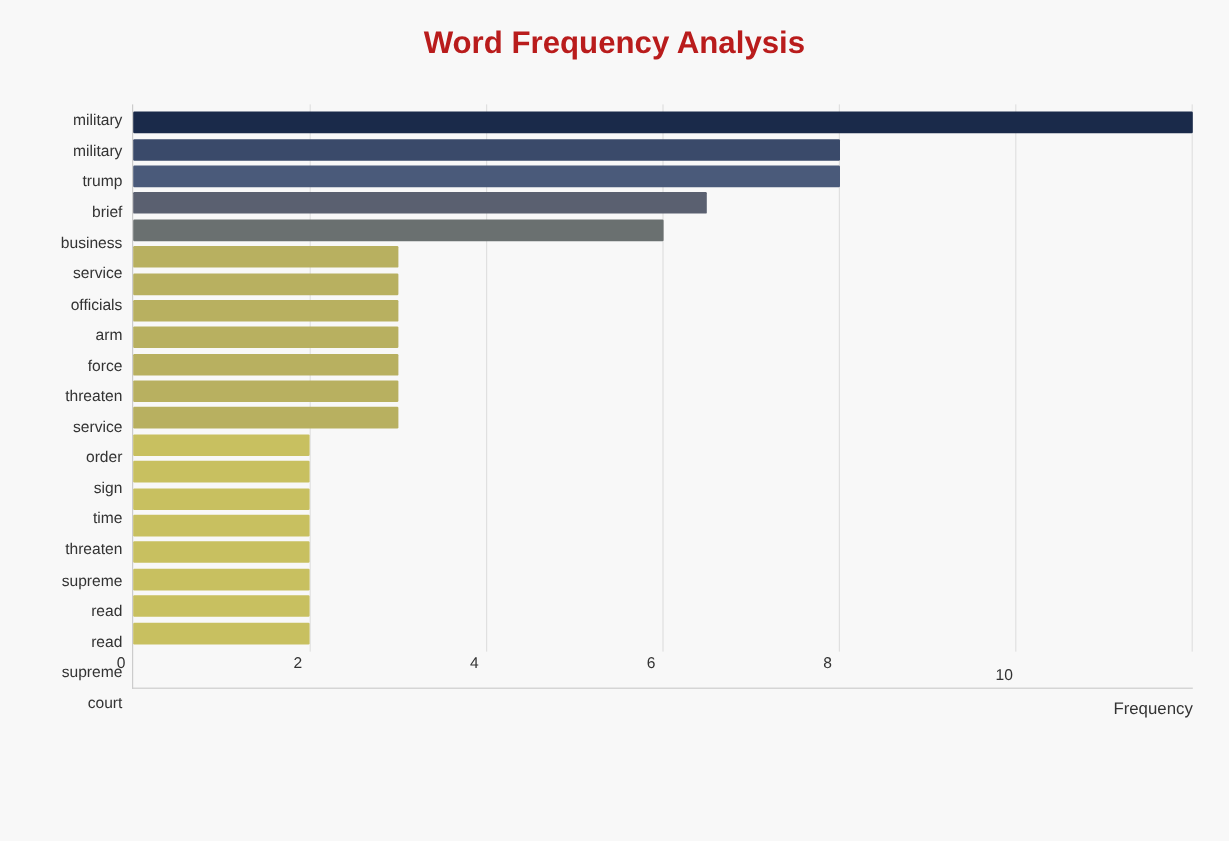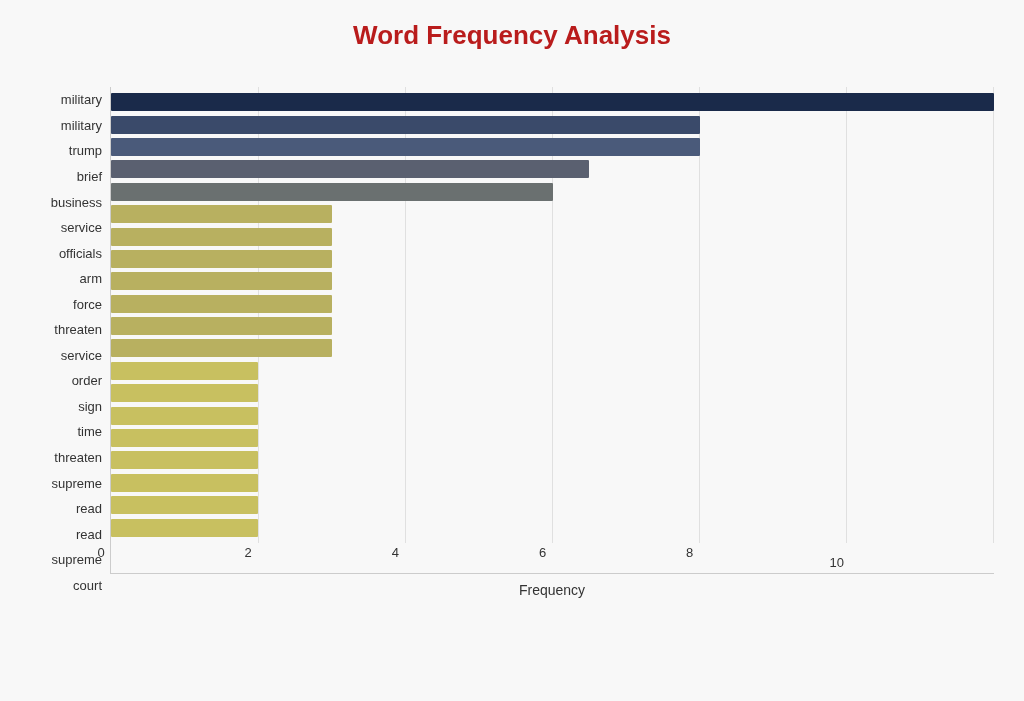--- a/index.html
+++ b/index.html
@@ -97,21 +97,21 @@
       padding-top: 5px;
     }
     .x-label {
       font-size: 13px;
       color: #333;
       text-align: center;
       width: 30px;
       margin-left: -15px;
     }
     .x-axis-title {
-      text-align: center;
+      text-align: right;
       font-size: 14px;
       color: #333;
       margin-top: 8px;
     }
   </style>
 </head>
 <body>
 
 <div class="chart-container">
   <div class="chart-title">Word Frequency Analysis</div>

